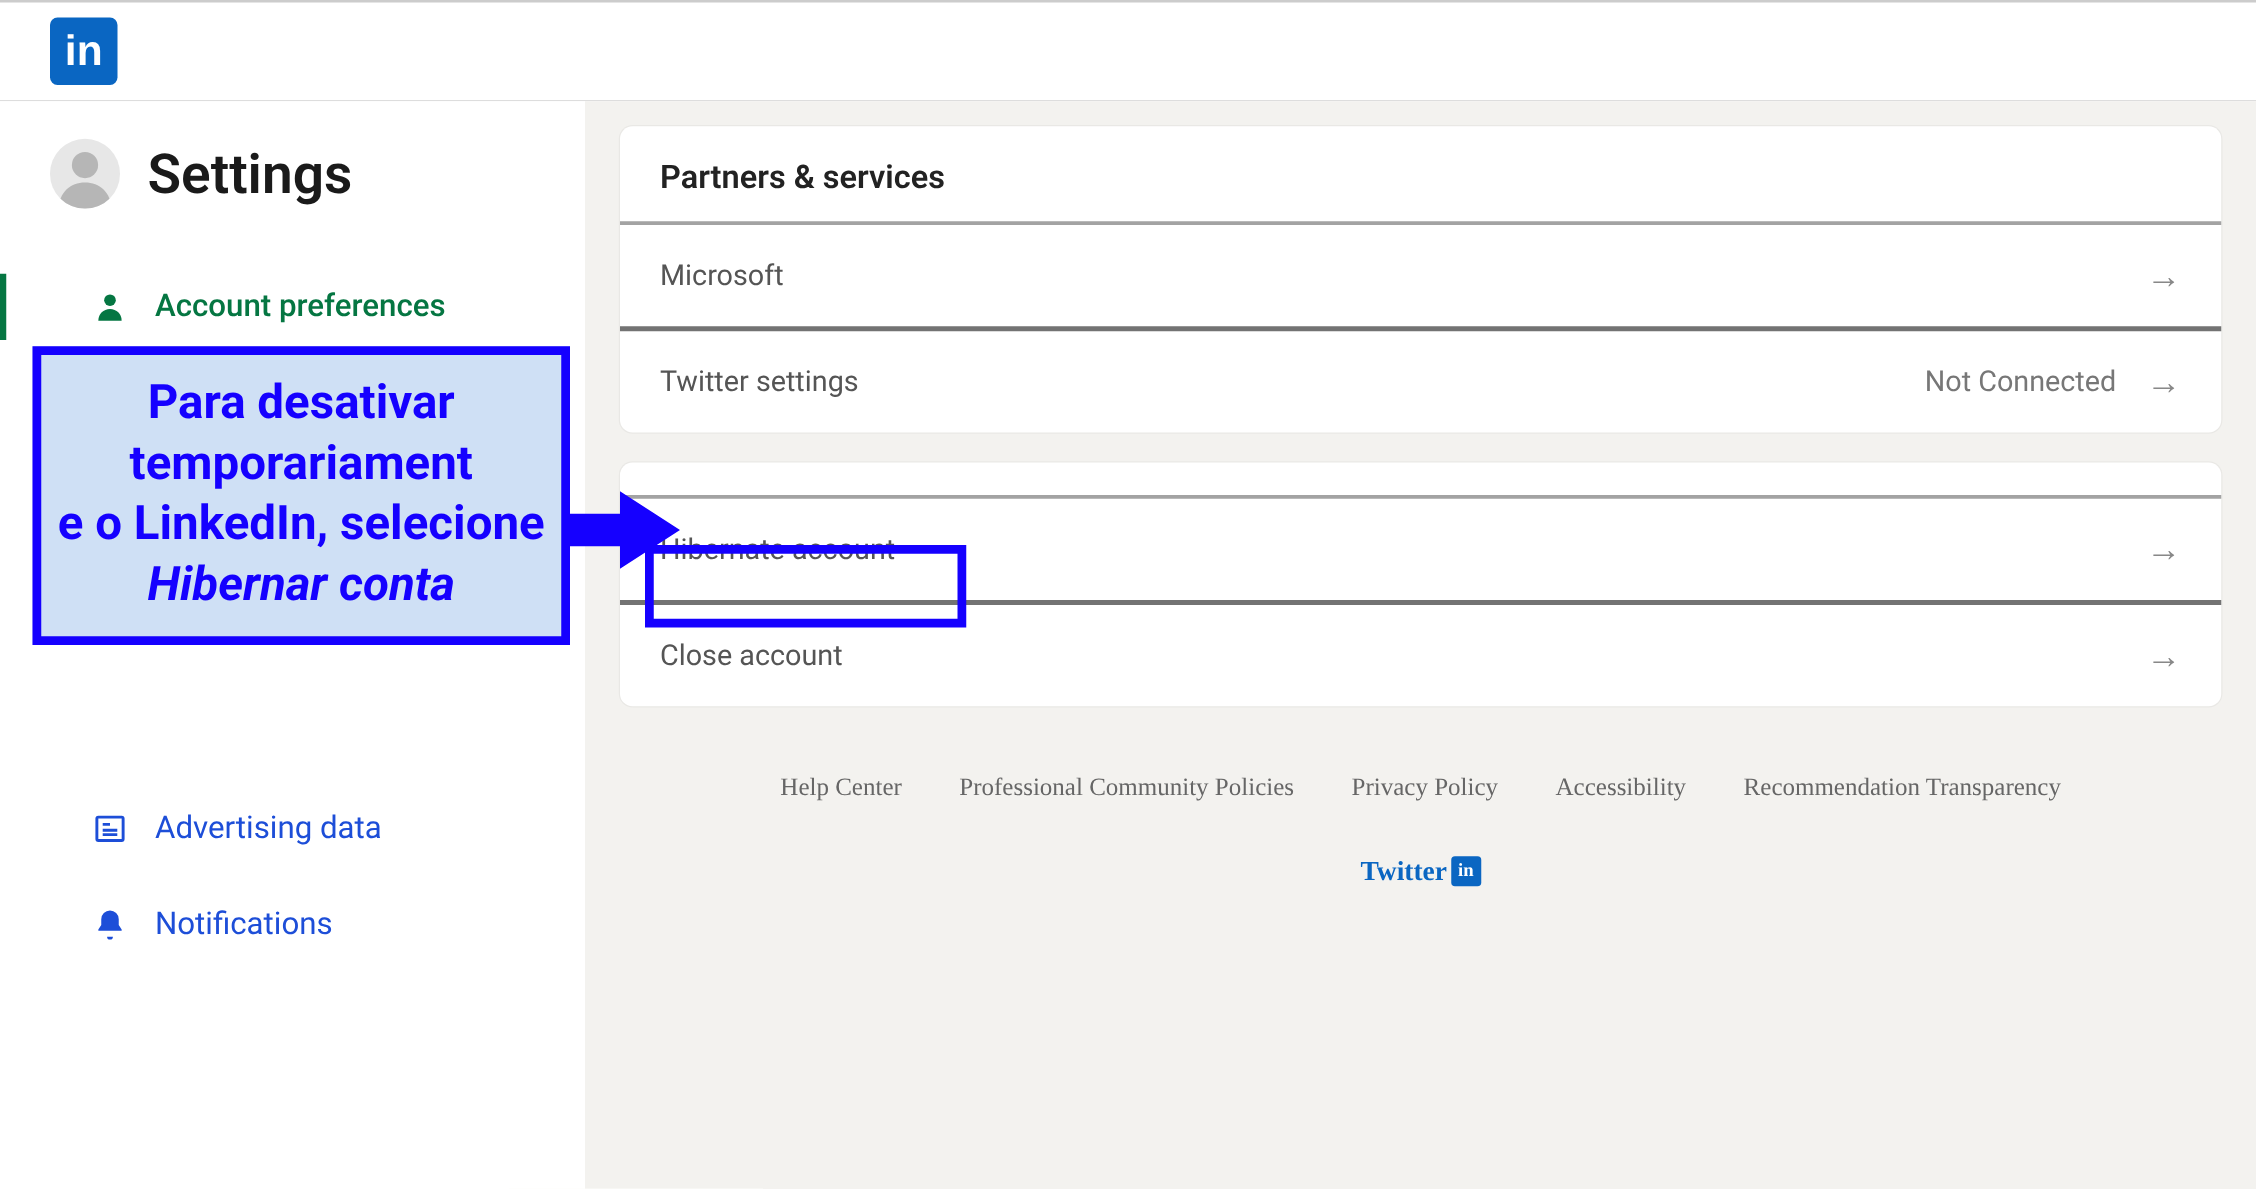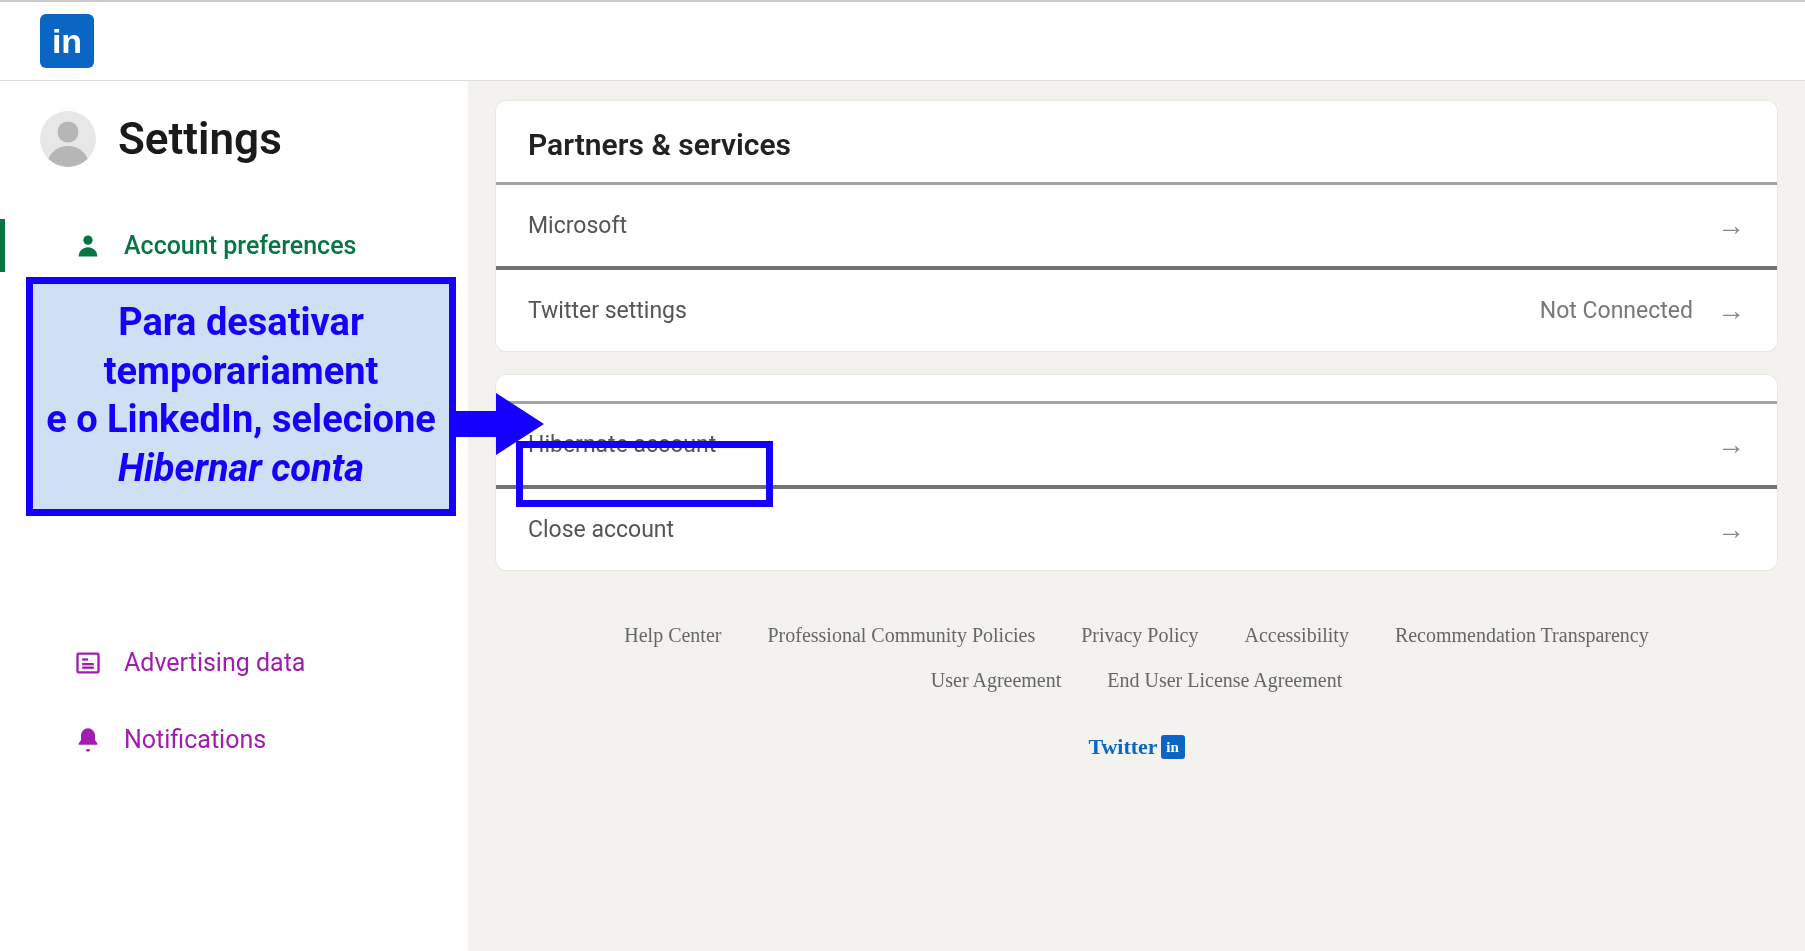--- a/index.html
+++ b/index.html
@@ -58,21 +58,21 @@
       font-size: 44px;
       font-weight: 600;
       color: #1a1a1a;
     }
     .nav-item {
       display: flex;
       align-items: center;
       gap: 22px;
       padding: 24px 40px 24px 74px;
       font-size: 25px;
-      color: #a21caf;
+      color: #1d4ed8;
       cursor: pointer;
       position: relative;
     }
     .nav-item.active {
       color: #057642;
       font-weight: 500;
     }
     .nav-item.active::before {
       content: "";
       position: absolute;
@@ -98,21 +98,21 @@
       min-height: 870px;
     }
     .card {
       background: #fff;
       border-radius: 10px;
       margin-bottom: 24px;
       padding: 26px 0 0 0;
       box-shadow: 0 0 0 1px rgba(0,0,0,0.04);
     }
     .card-title {
-      font-size: 30px;
+      font-size: 26px;
       font-weight: 600;
       color: #222;
       padding: 0 32px 20px 32px;
     }
     .row {
       display: flex;
       align-items: center;
       justify-content: space-between;
       padding: 24px 32px;
       border-top: 4px solid #737373;
@@ -308,24 +308,20 @@
     </div>
 
     <div class="footer">
       <div class="footer-links">
         <a>Help Center</a>
         <a>Professional Community Policies</a>
         <a>Privacy Policy</a>
         <a>Accessibility</a>
         <a>Recommendation Transparency</a>
       </div>
-      <div class="footer-links">
-        <a>User Agreement</a>
-        <a>End User License Agreement</a>
-      </div>
       <div class="footer-logo">
         <span>Twitter</span>
           <span class="footer-logo-box">in</span>
       </div>
     </div>
 
   </main>
 </div>
 
 </body></html>

